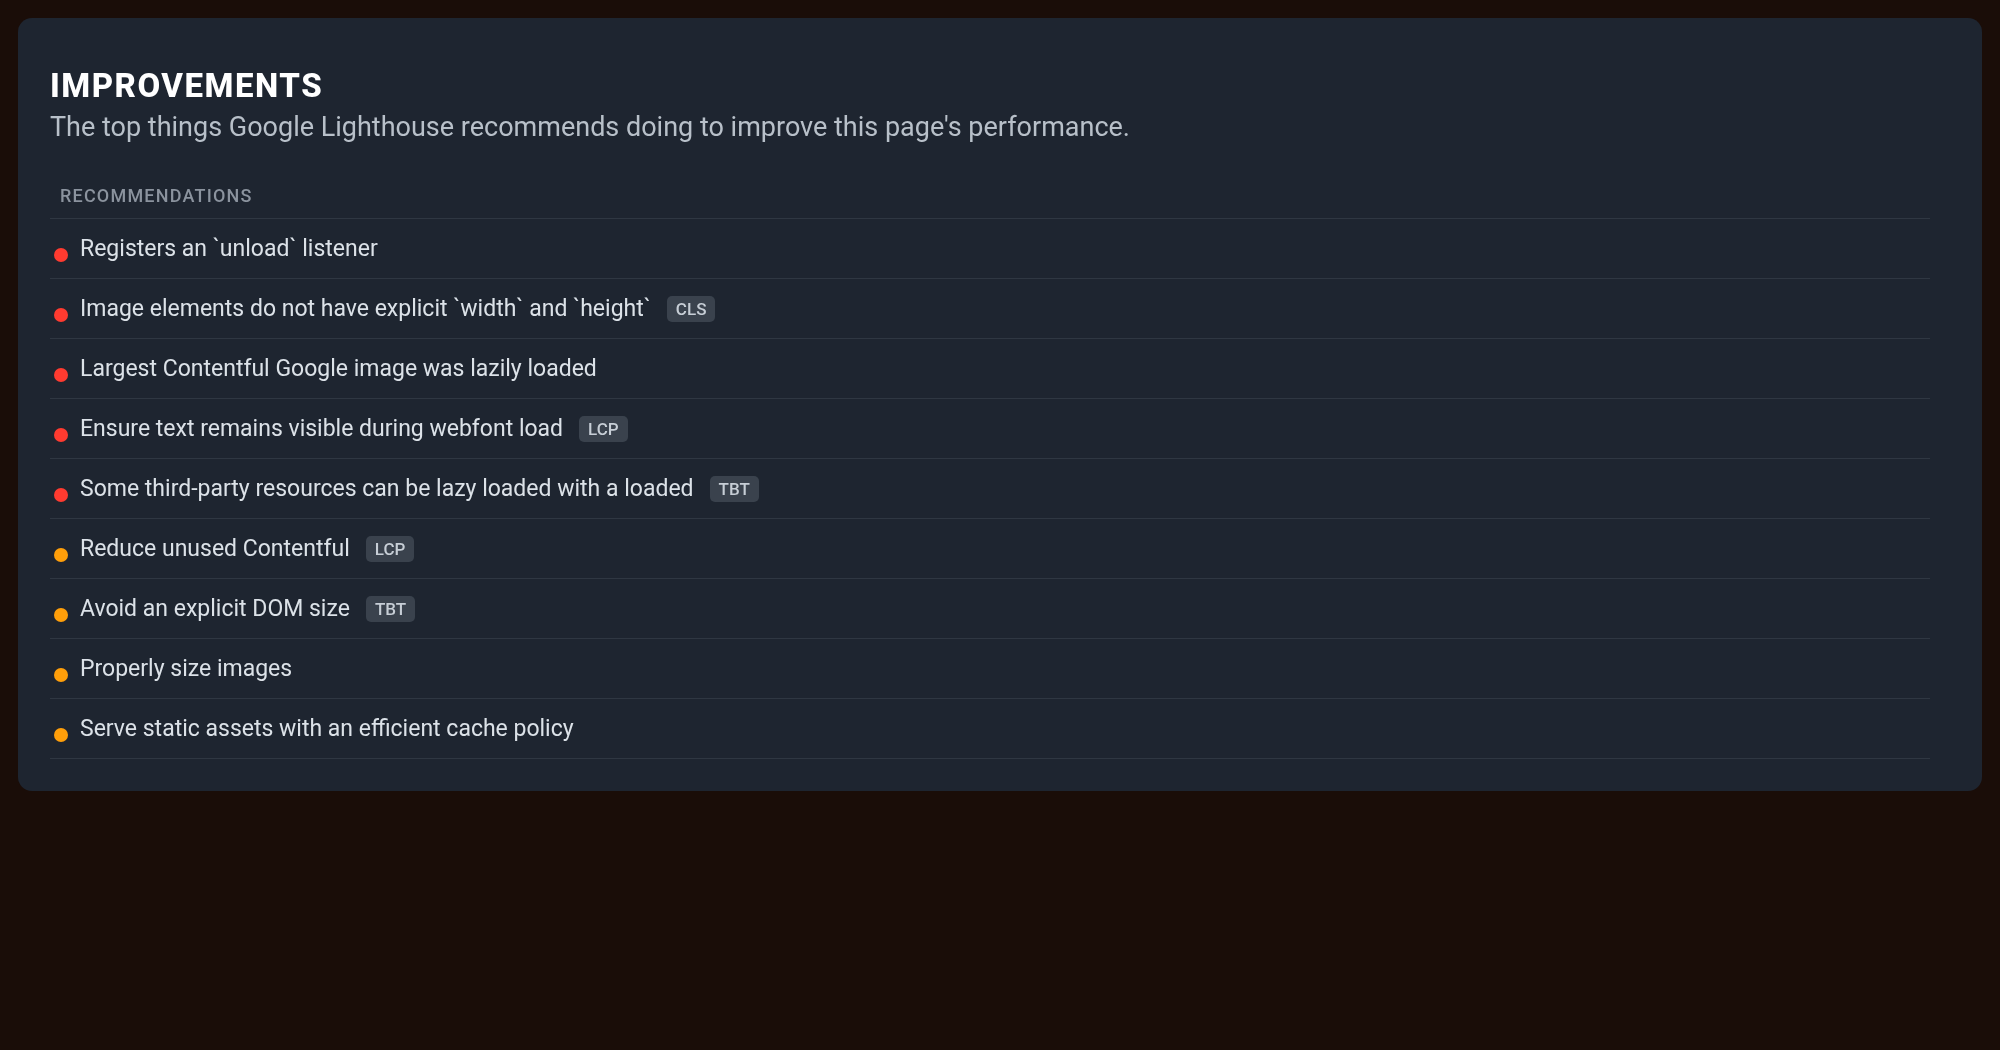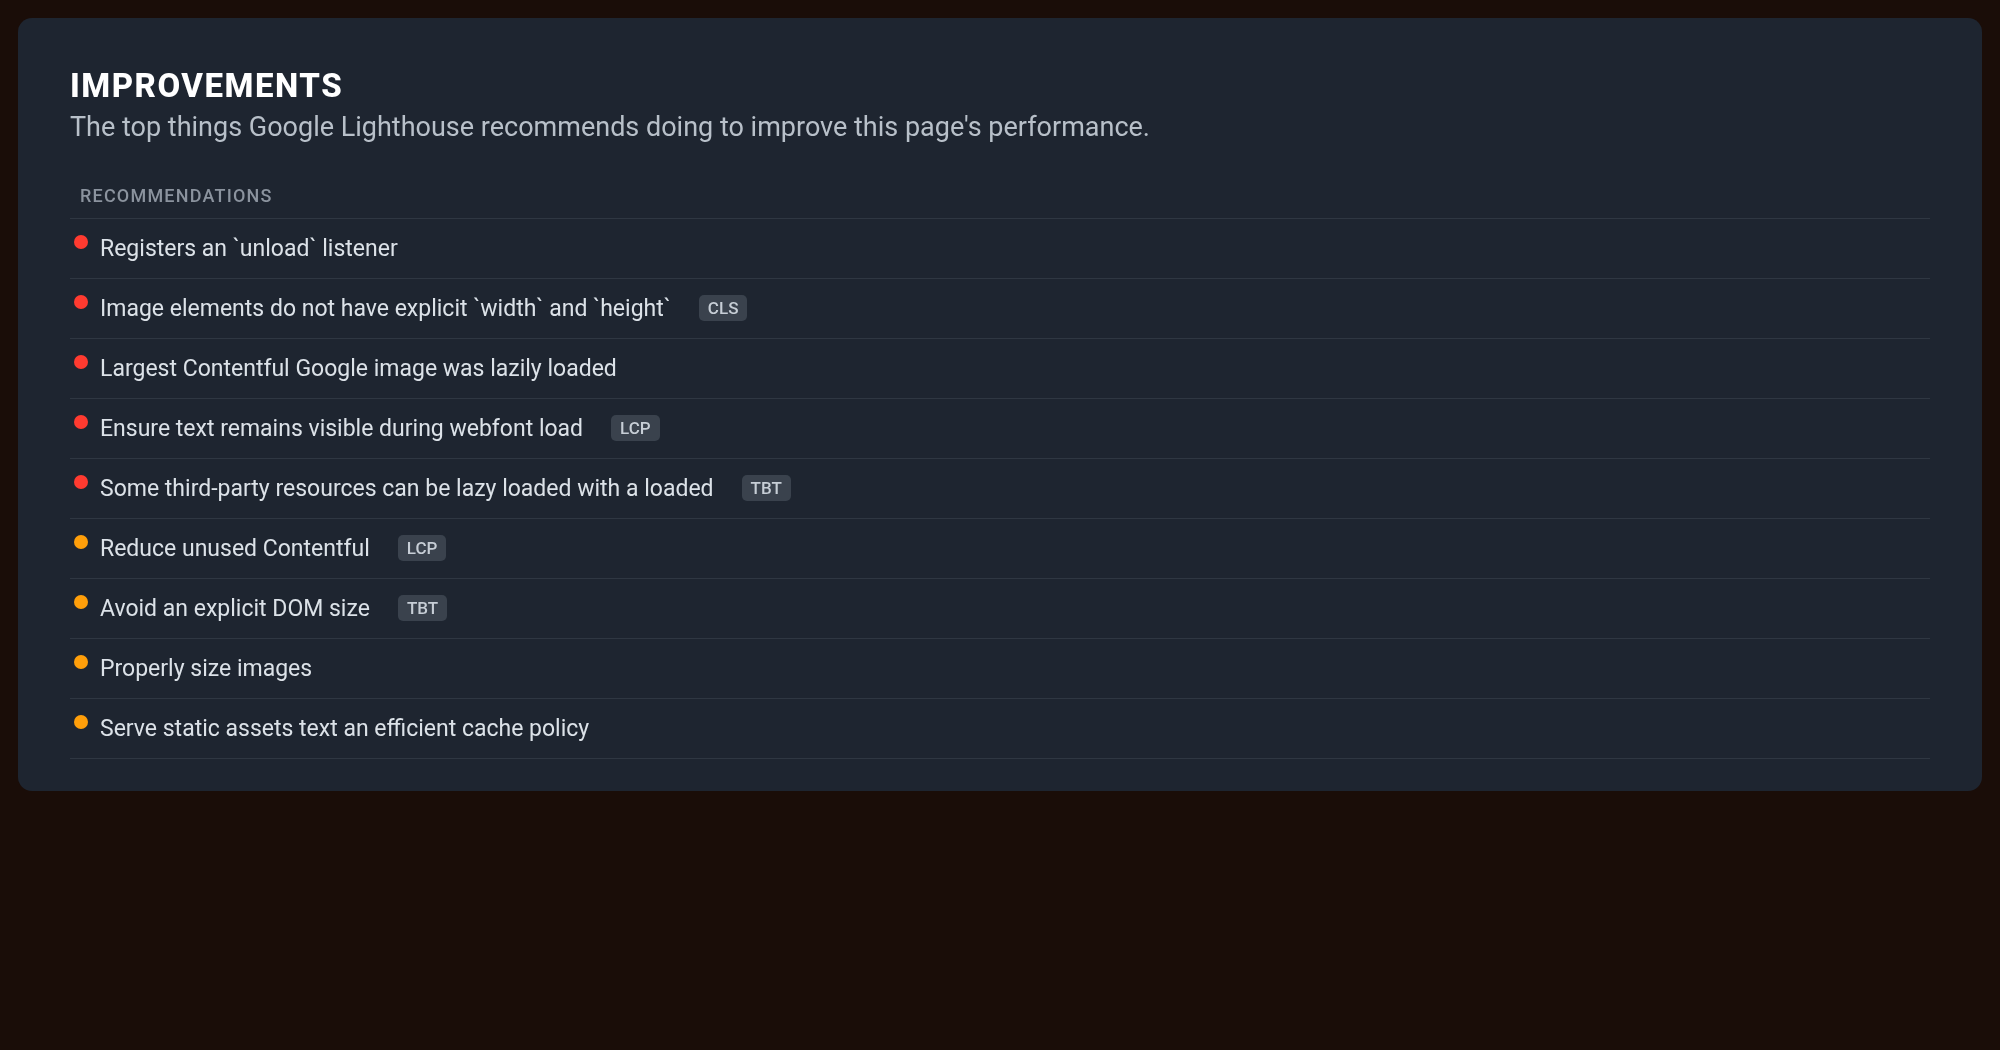--- a/index.html
+++ b/index.html
@@ -9,21 +9,21 @@
     }
     body {
       background: #1a0d08;
       font-family: -apple-system, BlinkMacSystemFont, "Segoe UI", Roboto, Helvetica, Arial, sans-serif;
       padding: 18px;
       min-height: 100vh;
     }
     .panel {
       background: #1e2530;
       border-radius: 14px;
-      padding: 48px 52px 32px 52px;
+      padding: 48px 52px 32px 32px;
       width: 100%;
     }
     .panel-title {
       color: #ffffff;
       font-size: 33px;
       font-weight: 800;
       letter-spacing: 1.5px;
       margin-bottom: 6px;
     }
     .panel-subtitle {
@@ -40,21 +40,21 @@
       margin-bottom: 12px;
       padding-left: 2px;
       margin-left: 8px;
     }
     .list {
       display: flex;
       flex-direction: column;
     }
     .list-item {
       display: flex;
-      align-items: flex-start;
+      align-items: flex-end;
       gap: 12px;
       padding: 16px 4px;
       border-top: 1px solid #2f3742;
     }
     .list-item:last-child {
       border-bottom: 1px solid #2f3742;
     }
     .status-dot {
       width: 14px;
       height: 14px;
@@ -72,21 +72,21 @@
       font-size: 23px;
       font-weight: 400;
     }
     .badge {
       background: #3a424d;
       color: #c7ced6;
       font-size: 17px;
       font-weight: 500;
       padding: 3px 9px;
       border-radius: 5px;
-      margin-left: 16px;
+      margin-left: 4px;
     }
   </style>
 </head>
 <body>
 
 <div class="panel">
   <h1 class="panel-title">IMPROVEMENTS</h1>
   <p class="panel-subtitle">The top things Google Lighthouse recommends doing to improve this page's performance.</p>
   <div class="section-label">RECOMMENDATIONS</div>
   <div class="list" id="rec-list">
@@ -122,16 +122,16 @@
         <span class="status-dot status-orange"></span>
         <span class="item-text">Avoid an explicit DOM size</span>
         <span class="badge">TBT</span>
       </div>
       <div class="list-item">
         <span class="status-dot status-orange"></span>
         <span class="item-text">Properly size images</span>
       </div>
       <div class="list-item">
         <span class="status-dot status-orange"></span>
-        <span class="item-text">Serve static assets text an efficient cache policy</span>
+        <span class="item-text">Serve static assets with an efficient cache policy</span>
       </div>
     </div>
 </div>
 
 </body></html>

